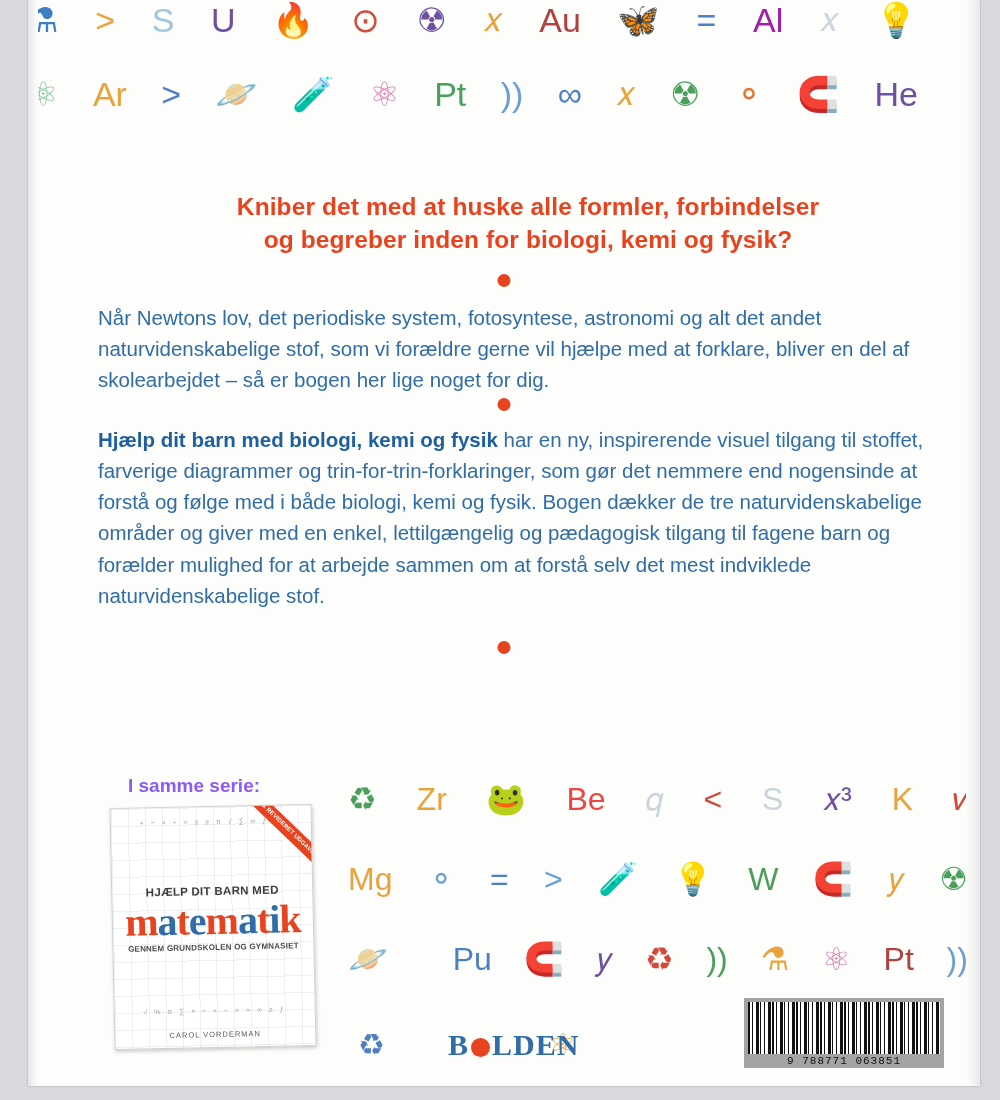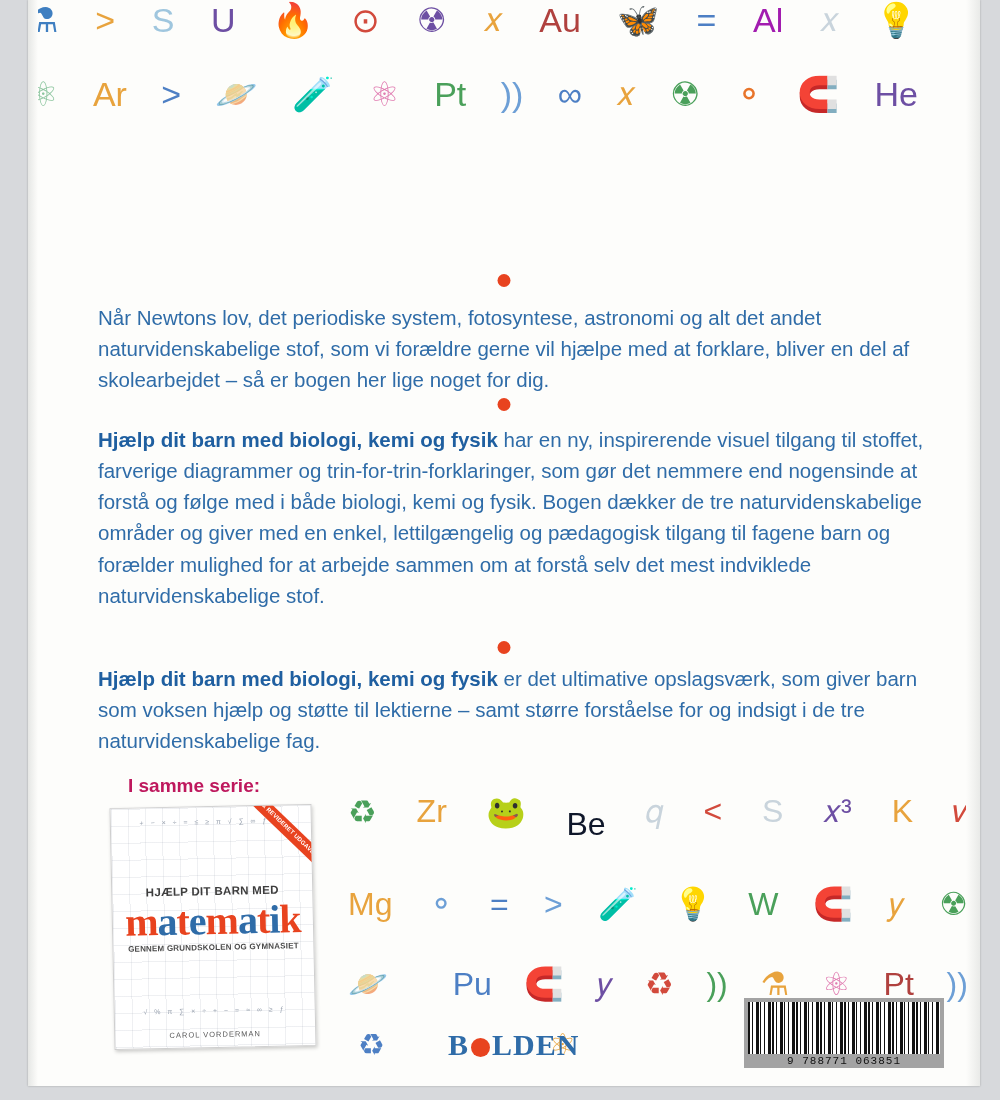--- a/index.html
+++ b/index.html
@@ -100,21 +100,21 @@
 
   #dot1 { top: 274px; }
   #dot2 { top: 398px; }
   #dot3 { top: 641px; }
 
   
   #serie-label {
     position: absolute;
     left: 100px;
     top: 775px;
-    color: #be185d;
+    color: #8b5cf6;
     font-weight: bold;
     font-size: 19px;
   }
 
   #mini-book {
     position: absolute;
     left: 84px;
     top: 806px;
     width: 200px;
     height: 240px;
@@ -295,36 +295,37 @@
           <span style="color: rgb(109, 159, 214);">))</span>
           <span style="color: rgb(77, 127, 196);">∞</span>
           <span style="color: rgb(232, 163, 61);">𝑥</span>
           <span style="color: rgb(74, 160, 90);">☢</span>
           <span style="color: rgb(232, 116, 42);">⚬</span>
           <span style="color: rgb(77, 127, 196);">🧲</span>
           <span style="color: rgb(109, 79, 163);">He</span>
         </div>
     </div>
 
+    <div class="headline">
+      <div>Kniber det med at huske alle formler, forbindelser</div>
+      <div>og begreber inden for biologi, kemi og fysik?</div>
+    </div>
 
     <div class="dot" id="dot1"></div>
 
     <div class="body-para" id="para1">Når Newtons lov, det periodiske system, fotosyntese, astronomi og alt det andet naturvidenskabelige stof, som vi forældre gerne vil hjælpe med at forklare, bliver en del af skolearbejdet – så er bogen her lige noget for dig.</div>
 
     <div class="dot" id="dot2"></div>
 
     <div class="body-para" id="para2">
       <b>Hjælp dit barn med biologi, kemi og fysik</b><span> har en ny, inspirerende visuel tilgang til stoffet, farverige diagrammer og trin-for-trin-forklaringer, som gør det nemmere end nogensinde at forstå og følge med i både biologi, kemi og fysik. Bogen dækker de tre naturvidenskabelige områder og giver med en enkel, lettilgængelig og pædagogisk tilgang til fagene barn og forælder mulighed for at arbejde sammen om at forstå selv det mest indviklede naturvidenskabelige stof.</span>
     </div>
 
     <div class="dot" id="dot3"></div>
 
-    <div class="body-para" id="para3">
-      <b>Hjælp dit barn med biologi, kemi og fysik</b><span> er det ultimative opslagsværk, som giver barn som voksen hjælp og støtte til lektierne – samt større forståelse for og indsigt i de tre naturvidenskabelige fag.</span>
-    </div>
 
     <div id="serie-label">I samme serie:</div>
 
     <div id="mini-book">
       <div class="grid-bg"></div>
       <div class="tiny-syms">+ − × ÷ = ≤ ≥ π √ ∑ ∞ ƒ %</div>
       <div class="tiny-syms lower">√ % π ∑ × ÷ + − = ≈ ∞ ≥ ƒ</div>
       <div class="mb-title">HJÆLP DIT BARN MED</div>
       <div class="mb-big">
         <span class="p0">m</span><span class="alt p1">a</span><span class="p2">t</span><span class="alt p3">e</span><span class="p4">m</span><span class="alt p5">a</span><span class="p6">t</span><span class="alt p7">i</span><span class="p8">k</span>
@@ -332,21 +333,21 @@
       <div class="mb-sub">GENNEM GRUNDSKOLEN OG GYMNASIET</div>
       <div class="mb-author">CAROL VORDERMAN</div>
       <div class="corner-banner">NY &amp; REVIDERET UDGAVE!</div>
     </div>
 
     <div id="icon-grid-bottom">
       <div class="r">
           <span style="color: rgb(74, 160, 90);">♻</span>
           <span style="color: rgb(232, 163, 61);">Zr</span>
           <span style="color: rgb(176, 65, 62);">🐸</span>
-          <span style="color: #0f172a; margin-top: 26px;">Be</span>
+          <span style="color: #ef4444;">Be</span>
           <span style="color: rgb(201, 212, 220);">𝑞</span>
           <span style="color: rgb(210, 74, 60);">&lt;</span>
           <span style="color: rgb(201, 212, 220);">S</span>
           <span style="color: rgb(109, 79, 163);">𝑥³</span>
           <span style="color: rgb(232, 163, 61);">K</span>
           <span style="color: rgb(210, 74, 60);">𝑣</span>
         </div>
       <div class="r">
           <span style="color: rgb(232, 163, 61);">Mg</span>
           <span style="color: rgb(109, 159, 214);">⚬</span>

